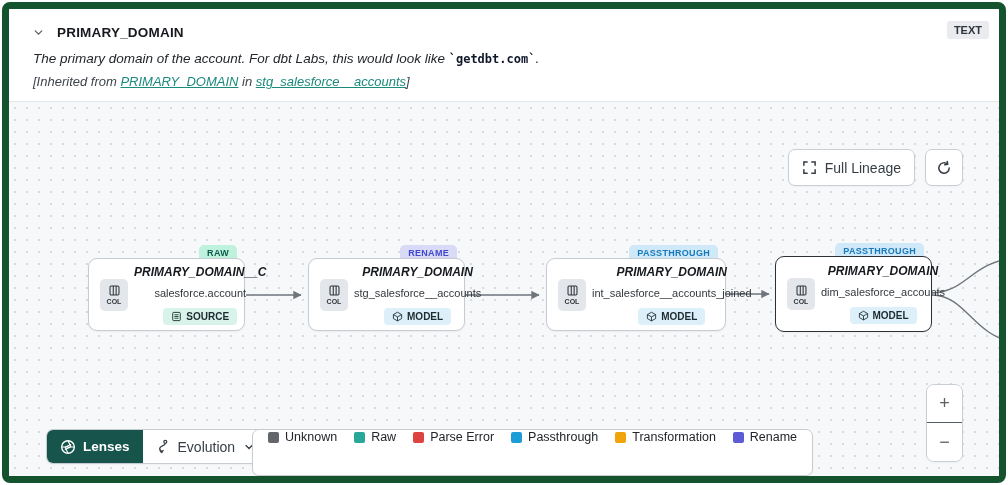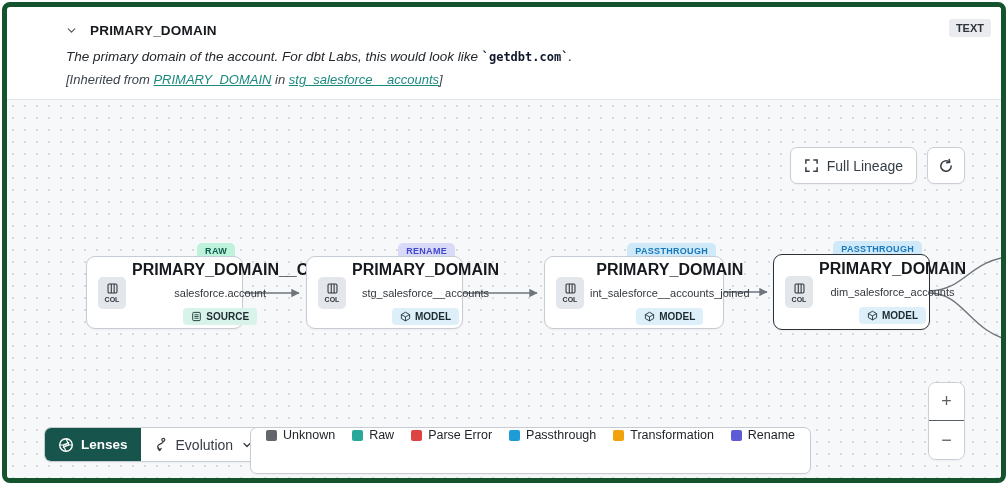--- a/index.html
+++ b/index.html
@@ -1,19 +1,19 @@
 <!DOCTYPE html>
 <html><head>
 <meta charset="utf-8">
 <style>
   * { margin:0; padding:0; box-sizing:border-box; }
   html,body { width:1008px; height:485px; background:#fff; font-family:"Liberation Sans", sans-serif; }
   .card {
     position:relative; width:1004px; height:481px; margin:2px;
-    border:5px solid #14532d; border-radius:8px; background:#fff; overflow:hidden;padding-left:35px;
+    border:7px solid #14532d; border-radius:8px; background:#fff; overflow:hidden;
   }
   
   .hdr { position:relative; height:92px; background:#fff; }
   .hdr-row { display:flex; align-items:center; padding:14px 20px 0 20px; }
   .chev-btn { display:flex; align-items:center; justify-content:center; width:18px; height:18px; cursor:pointer; margin-right:10px; }
   .hdr-title { font-size:13.5px; font-weight:700; color:#16191d; letter-spacing:.2px; }
   .type-badge { position:absolute; right:10px; top:12px; background:#e9ebee; color:#2f353a; font-size:11px; font-weight:600; padding:3px 7px; border-radius:3px; }
   .desc { padding:10px 20px 0 24px; font-size:13.5px; font-style:italic; color:#22272c; }
   .desc code { font-family:"DejaVu Sans Mono", monospace; font-weight:700; font-style:normal; font-size:12px; color:#0f172a; }
   .inherited { padding:8px 20px 0 24px; font-size:13px; font-style:italic; color:#3d444b; }
@@ -39,21 +39,21 @@
     background:#fff; border:1px solid #c6ccd3; border-radius:9px; height:73px;
     box-shadow:0 1px 2px rgba(20,30,40,.05); cursor:pointer;
   }
   .node-box.selected { border:1.8px solid #2b3137; }
   .col-chip {
     display:flex; flex-direction:column; align-items:center; justify-content:center;
     width:28px; height:32px; background:#e3e6ea; border-radius:5px; margin-left:11px; flex:0 0 auto;
   }
   .col-chip span { font-size:7px; font-weight:700; color:#2f353a; margin-top:1px; }
   .node-body { flex:1; display:flex; flex-direction:column; align-items:center; padding:0 6px; }
-  .node-title { font-size:16px; font-weight:700; color:#16191d; white-space:nowrap; }
+  .node-title { font-size:12px; font-weight:700; color:#16191d; white-space:nowrap;font-style:italic; }
   .node-sub { font-size:11px; color:#33383d; margin-top:8px; white-space:nowrap; }
   .res-badge {
     display:inline-flex; align-items:center; gap:4px; margin-top:9px;
     font-size:10px; font-weight:700; padding:3px 8px; border-radius:4px; color:#1d2b30;
   }
   .res-badge.source { background:#d8f3ea; }
   .res-badge.model { background:#ddf0fa; }
   
   .ctl-row { position:absolute; top:27px; right:36px; display:flex; gap:10px; }
   .btn {

